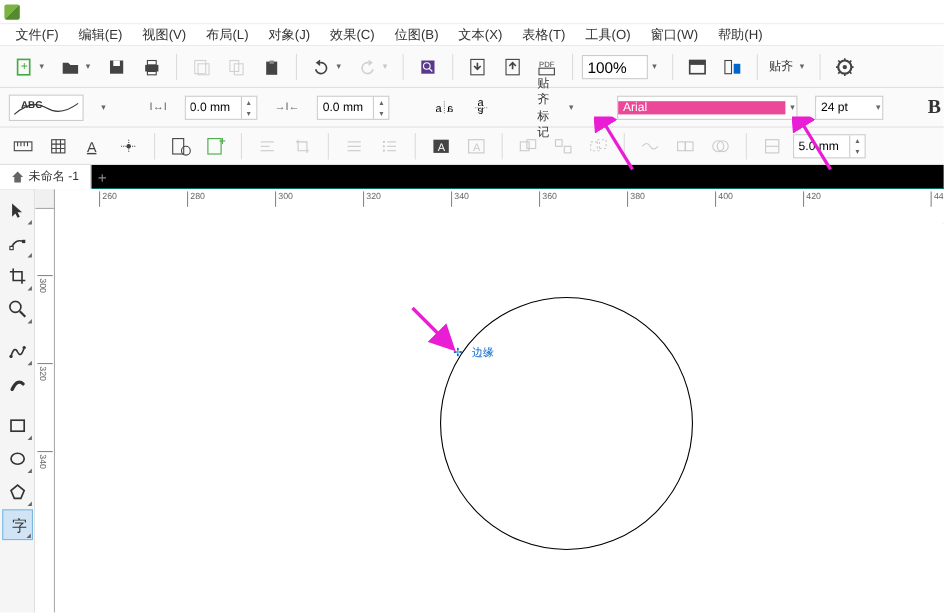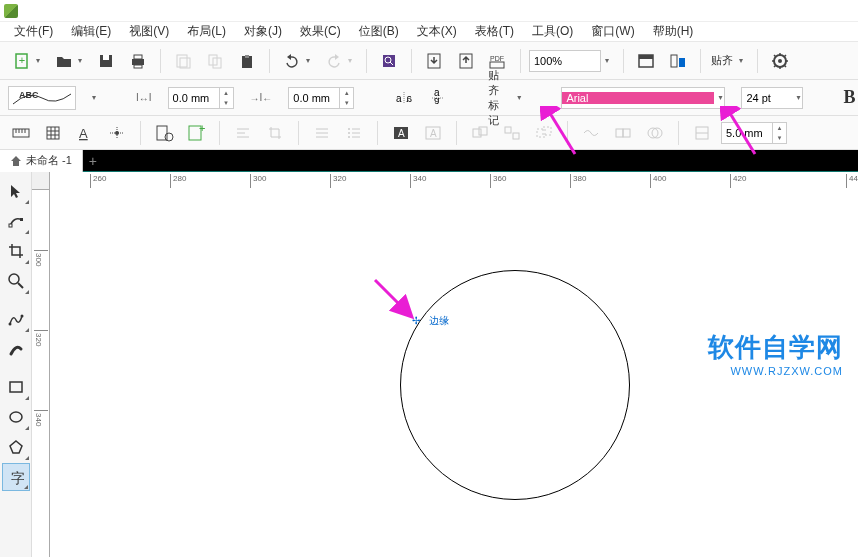--- a/index.html
+++ b/index.html
@@ -7,21 +7,21 @@
 .titlebar{height:22px;background:#fff;display:flex;align-items:center;padding:0 4px;gap:6px;border-bottom:1px solid #eee}
 .logo{width:14px;height:14px;background:linear-gradient(135deg,#7cb342 0%,#7cb342 50%,#558b2f 50%);border-radius:2px}
 .title{font-size:11px;color:#555}
 .menubar{height:20px;display:flex;align-items:center;padding:0 6px;gap:2px;border-bottom:1px solid #e8e8e8}
 .menu-item{padding:2px 8px;font-size:12px;cursor:pointer}
 .toolbar1{height:38px;display:flex;align-items:center;padding:0 8px;gap:4px;border-bottom:1px solid #e0e0e0;background:#fafafa}
 .tb-btn{width:28px;height:28px;display:flex;align-items:center;justify-content:center;cursor:pointer;border-radius:2px;position:relative}
 .tb-sep{width:1px;height:24px;background:#ddd;margin:0 4px}
 .tb-dd{display:flex;align-items:center}
 .tb-dd-arrow{width:10px;font-size:8px;color:#666}
-.zoom-input{width:72px;height:22px;border:1px solid #ccc;padding:0 4px;font-size:11px}
+.zoom-input{width:60px;height:22px;border:1px solid #ccc;padding:0 4px;font-size:14px}
 .toolbar2{height:36px;display:flex;align-items:center;padding:0 8px;gap:16px;border-bottom:1px solid #e0e0e0;background:#fafafa;position:relative}
 .text-path-ico{width:70px;height:24px;border:1px solid #ccc;display:flex;align-items:center;justify-content:center;background:#fff;position:relative}
 .spin-input{display:flex;align-items:center;height:22px;border:1px solid #ccc;background:#fff}
 .spin-input input{border:none;width:50px;padding:0 4px;font-size:11px;outline:none}
 .spin-btns{display:flex;flex-direction:column;width:14px}
 .spin-btns span{height:10px;font-size:7px;display:flex;align-items:center;justify-content:center;border-left:1px solid #ccc;cursor:pointer;color:#666}
 .font-sel{height:22px;border:1px solid #ccc;background:#fff;display:flex;align-items:center}
 .font-sel input{border:none;padding:0 4px;font-size:11px;outline:none}
 .font-name{width:152px;background:#ec4899;color:#fff}
 .font-size{width:50px}
@@ -519,19 +519,15 @@
         <span style="margin-left:6px">边缘</span>
       </div>
       <svg class="arrow" style="left:320px;top:85px" width="50" height="50">
           <defs>
             <marker id="ah2" markerWidth="8" markerHeight="8" refX="6" refY="4" orient="auto">
               <path d="M0 0 L8 4 L0 8 Z" fill="#e91ed4"></path>
             </marker>
           </defs>
           <line x1="5" y1="5" x2="40" y2="40" stroke="#e91ed4" stroke-width="3" marker-end="url(#ah2)"></line>
         </svg>
-      <div class="watermark">
-        <div class="wm-main">软件自学网</div>
-        <div class="wm-sub">WWW.RJZXW.COM</div>
-      </div>
     </div>
   </div>
 </div>
 
 </body></html>

